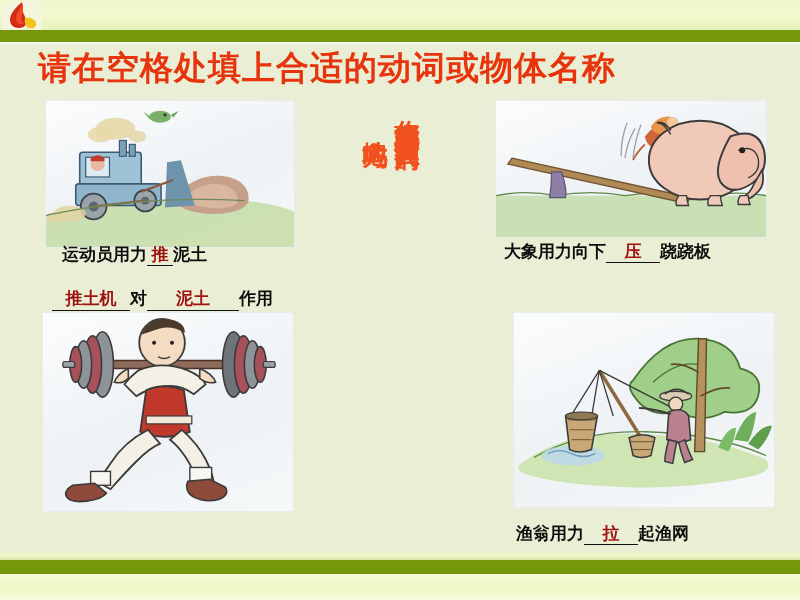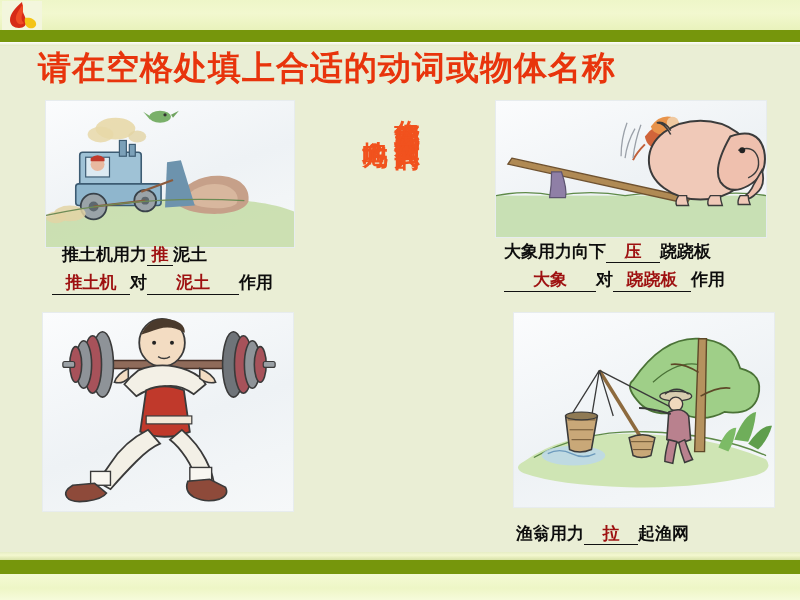--- a/index.html
+++ b/index.html
@@ -84,21 +84,21 @@
     color:#0d0d0d; white-space:nowrap;
   }
   .cap-l1{ font-size:17px; font-weight:700; line-height:22px; }
   .cap-l2{ font-size:17px; font-weight:700; line-height:24px; margin-top:4px; }
   .blank{
     display:inline-block; border-bottom:1.6px solid #111;
     text-align:center; color:#9e1111; font-weight:700; padding:0 2px;
   }
   .blank.w-sm{ min-width:26px; }
   .blank.w-md{ min-width:54px; }
-  .blank.w-lg{ min-width:78px; }
+  .blank.w-lg{ min-width:78px;margin-top:16px; }
   .blank.w-xl{ min-width:92px; }
 
   #cap-bulldozer{ left:52px;  top:243px; }
   #cap-bulldozer .cap-l1{ padding-left:10px; }
   #cap-elephant { left:504px; top:240px; }
   #cap-lifter   { left:50px;  top:515px; }
   #cap-lifter .cap-l1{ padding-left:4px; }
   #cap-fisher   { left:512px; top:522px; }
   #cap-fisher .cap-l1{ padding-left:4px; }
 
@@ -160,21 +160,21 @@
       <circle cx="100" cy="101" r="4" fill="#5d676e"></circle>
       <path d="M48 107 L100 101" stroke="#8b5a3c" stroke-width="2.4"></path>
       <path d="M96 92 L128 80" stroke="#8b5a3c" stroke-width="2.2"></path>
       <ellipse cx="24" cy="114" rx="16" ry="8" fill="#e3d3a4" opacity=".85"></ellipse>
       <ellipse cx="10" cy="118" rx="10" ry="6" fill="#e3d3a4" opacity=".8"></ellipse>
       <path d="M0 116 C60 103 130 97 200 101" stroke="#6d8b55" stroke-width="1.2" fill="none"></path>
     </svg>
   </div>
   <div class="caption" id="cap-bulldozer">
     <div class="cap-l1">
-      <span>推土机用力</span><span class="blank w-sm">推</span><span>泥土</span>
+      <span>运动员用力</span><span class="blank w-sm">推</span><span>泥土</span>
     </div>
     <div class="cap-l2">
       <span class="blank w-lg">推土机</span><span>对</span><span class="blank w-xl">泥土</span><span>作用</span>
     </div>
   </div>
 
   <div class="pic" id="pic-elephant">
     <div class="sky"></div>
     <svg viewBox="0 0 272 138" preserveAspectRatio="none">
       <rect x="0" y="96" width="272" height="42" fill="#c8e0b4"></rect>
@@ -195,23 +195,20 @@
       <circle cx="248" cy="50" r="3" fill="#222"></circle>
       <path d="M176 34 q-6 -12 -14 -12 q8 -2 14 8" fill="#f0c9b8" stroke="#3b3b3b" stroke-width="1.6"></path>
       <path d="M184 96 q-4 6 -2 10 l12 0 q-2 -6 -2 -10 z" fill="#f0c9b8" stroke="#3b3b3b" stroke-width="1.4"></path>
       <path d="M216 96 q-4 6 -2 10 l14 0 q-2 -6 -2 -10 z" fill="#f0c9b8" stroke="#3b3b3b" stroke-width="1.4"></path>
       <path d="M246 96 q-3 5 -2 9 l12 0 q-2 -5 -2 -9 z" fill="#f0c9b8" stroke="#3b3b3b" stroke-width="1.4"></path>
     </svg>
   </div>
   <div class="caption" id="cap-elephant">
     <div class="cap-l1">
       <span>大象用力向下</span><span class="blank w-md">压</span><span>跷跷板</span>
-    </div>
-    <div class="cap-l2">
-      <span class="blank w-xl">大象</span><span>对</span><span class="blank w-lg">跷跷板</span><span>作用</span>
     </div>
   </div>
 
   <div class="pic" id="pic-lifter">
     <div class="sky"></div>
     <svg viewBox="0 0 252 200" preserveAspectRatio="none">
       <rect x="28" y="48" width="196" height="8" rx="3" fill="#8f6b5a" stroke="#4a3228" stroke-width="1.6"></rect>
       <g stroke="#3a3a3a" stroke-width="1.6">
         <ellipse cx="60" cy="52" rx="11" ry="33" fill="#8e9398"></ellipse>
         <ellipse cx="50" cy="52" rx="9" ry="29" fill="#a7525a"></ellipse>

